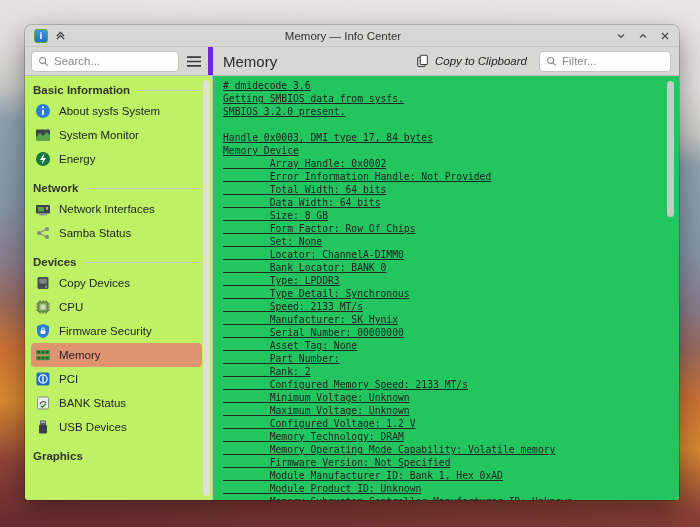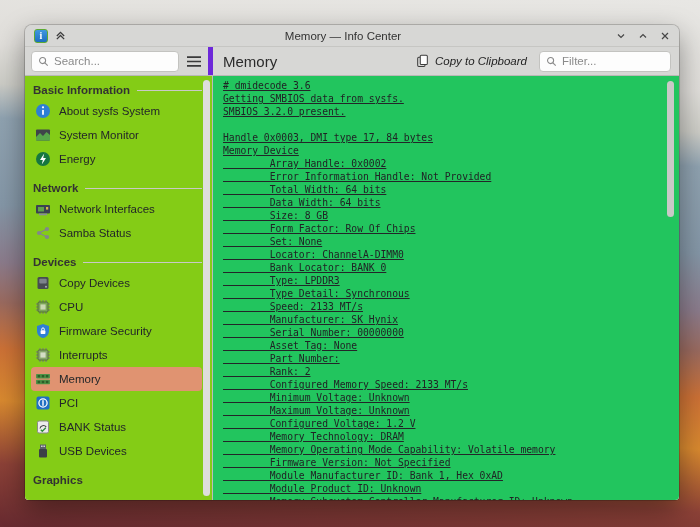--- a/index.html
+++ b/index.html
@@ -63,21 +63,21 @@
     font-family:inherit; font-size:11.5px; color:#1f1f1f; cursor:default; white-space:nowrap;font-style:italic;
   }
   .filter-field { width:132px; }
   .placeholder { white-space:nowrap; overflow:hidden; }
 
   
   .main { flex:1; min-height:0; display:flex; background:#fcfcfc; }
 
   .sidebar {
     flex:none; width:188px; border-right:1px solid #bcbcb9;
-    background:#84cc16; position:relative; overflow:hidden; padding:3px 10px 0 4px;
+    background:#bef264; position:relative; overflow:hidden; padding:3px 10px 0 4px;
   }
   .section-header {
     display:flex; align-items:center; gap:7px;
     height:20px; padding:2px 0 0 4px;
     font-weight:bold; color:#333;
   }
   .section-header .rule { flex:1; height:1px; background:#c9c9c6; }
   .section-header + .section-header, .item + .section-header { margin-top:6px; }
   .item {
     display:flex; align-items:center; gap:8px; height:24px;
@@ -265,30 +265,20 @@
         </div>
         <div class="item">
           <span class="icon16">
             <svg width="16" height="16" viewBox="0 0 16 16">
                 <path d="M8 1 L14 3 V8 C14 11.8 11.2 14.3 8 15 C4.8 14.3 2 11.8 2 8 V3 Z" fill="#2d7fd4"></path>
                 <rect x="5.6" y="7.2" width="4.8" height="3.8" rx="0.8" fill="#fff"></rect>
                 <path d="M6.7 7.2 V6.2 a1.3 1.3 0 0 1 2.6 0 V7.2" stroke="#fff" stroke-width="1" fill="none"></path>
               </svg>
           </span>
           <span>Firmware Security</span>
-        </div>
-        <div class="item">
-          <span class="icon16">
-            <svg width="16" height="16" viewBox="0 0 16 16">
-                <path d="M5 1 V3 M8 1 V3 M11 1 V3 M5 13 V15 M8 13 V15 M11 13 V15 M1 5 H3 M1 8 H3 M1 11 H3 M13 5 H15 M13 8 H15 M13 11 H15" stroke="#777" stroke-width="1"></path>
-                <rect x="3" y="3" width="10" height="10" rx="1" fill="#86a76a" stroke="#4d603a" stroke-width="0.8"></rect>
-                <rect x="5.4" y="5.4" width="5.2" height="5.2" fill="#d4ddc6"></rect>
-              </svg>
-          </span>
-          <span>Interrupts</span>
         </div>
         <div class="item selected">
           <span class="icon16">
             <svg width="16" height="16" viewBox="0 0 16 16">
                 <rect x="1" y="3" width="14" height="4.4" rx="0.8" fill="#4e9347"></rect>
                 <rect x="2.6" y="4" width="2.6" height="2.4" fill="#2c5e28"></rect>
                 <rect x="6.7" y="4" width="2.6" height="2.4" fill="#2c5e28"></rect>
                 <rect x="10.8" y="4" width="2.6" height="2.4" fill="#2c5e28"></rect>
                 <rect x="1" y="8.8" width="14" height="4.4" rx="0.8" fill="#4e9347"></rect>
                 <rect x="2.6" y="9.8" width="2.6" height="2.4" fill="#2c5e28"></rect>

